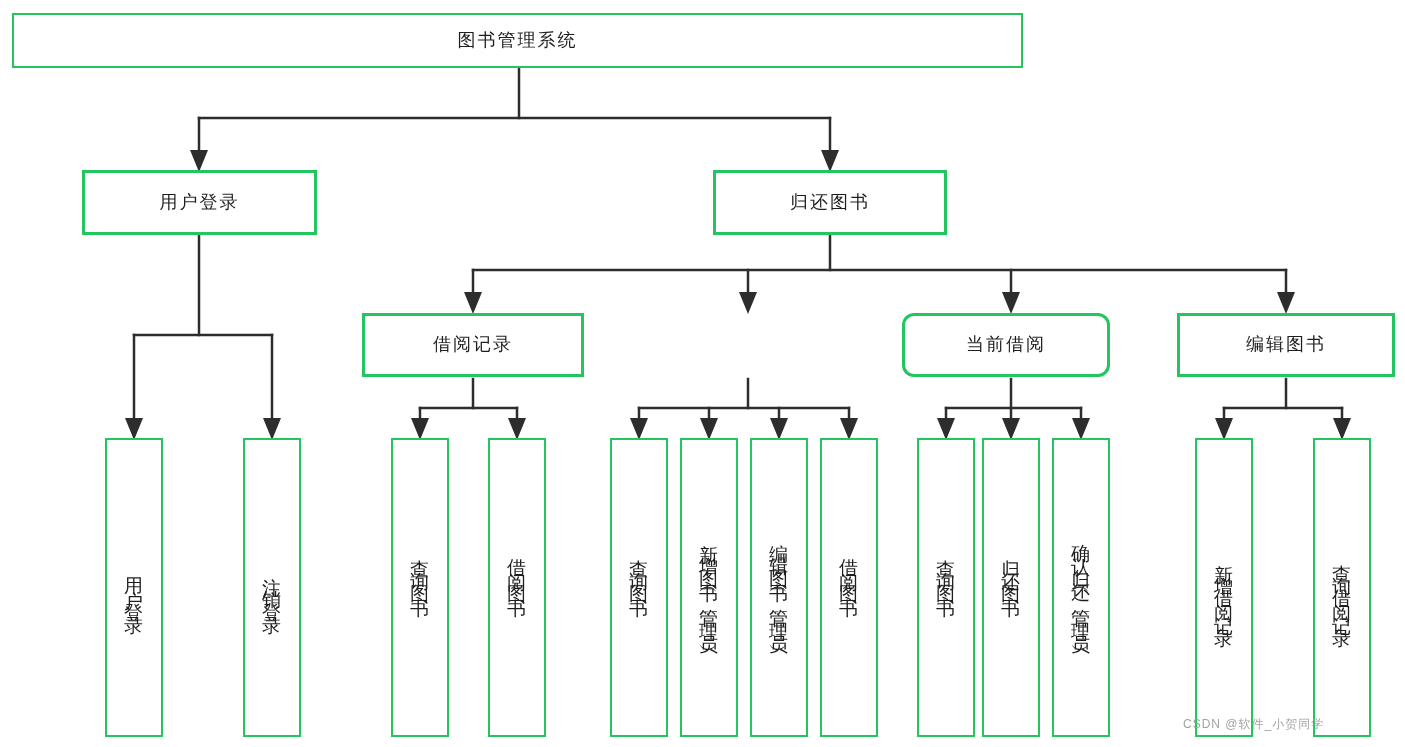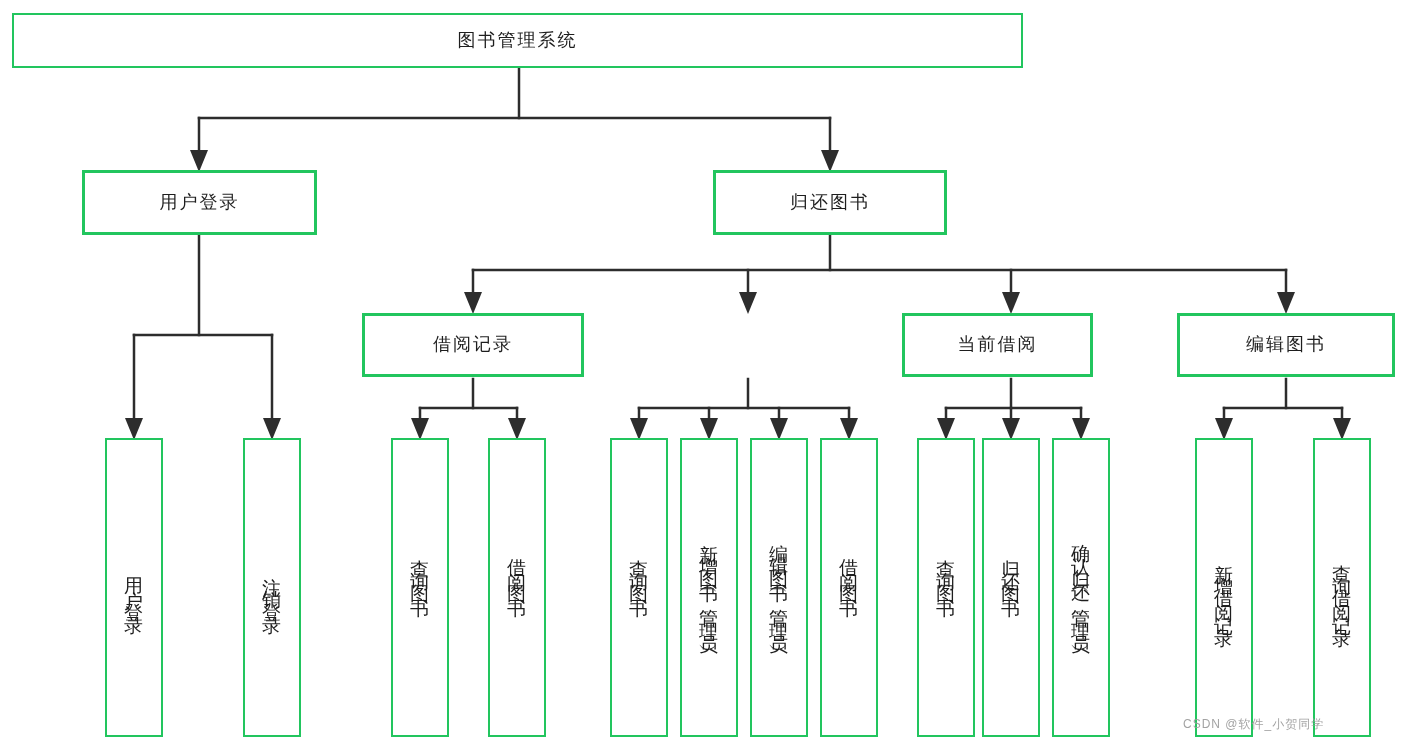--- a/index.html
+++ b/index.html
@@ -97,21 +97,21 @@
       <polygon points="1333,418 1351,418 1342,440"></polygon>
     </g>
   </svg>
 
   <div class="box root-box" style="left:12px;top:13px;width:1011px;height:55px;">图书管理系统</div>
 
   <div class="box" style="left:82px;top:170px;width:235px;height:65px;">用户登录</div>
   <div class="box" style="left:713px;top:170px;width:234px;height:65px;">归还图书</div>
 
   <div class="box" style="left:362px;top:313px;width:222px;height:64px;">借阅记录</div>
-  <div class="box" style="left:902px;top:313px;width:191px;height:64px;">当前借阅</div>
+  <div class="box" style="left:902px;top:313px;width:208px;height:64px;border-radius:12px;">当前借阅</div>
   <div class="box" style="left:1177px;top:313px;width:218px;height:64px;">编辑图书</div>
 
   <div class="box tall" style="left:105px;top:438px;width:58px;height:299px;">用户登录</div>
   <div class="box tall" style="left:243px;top:438px;width:58px;height:299px;">注销登录</div>
 
   <div class="box tall up" style="left:391px;top:438px;width:58px;height:299px;">查询图书</div>
   <div class="box tall up" style="left:488px;top:438px;width:58px;height:299px;">借阅图书</div>
 
   <div class="box tall up" style="left:610px;top:438px;width:58px;height:299px;">查询图书</div>
   <div class="box tall" style="left:680px;top:438px;width:58px;height:299px;">新增图书（管理员）</div>

